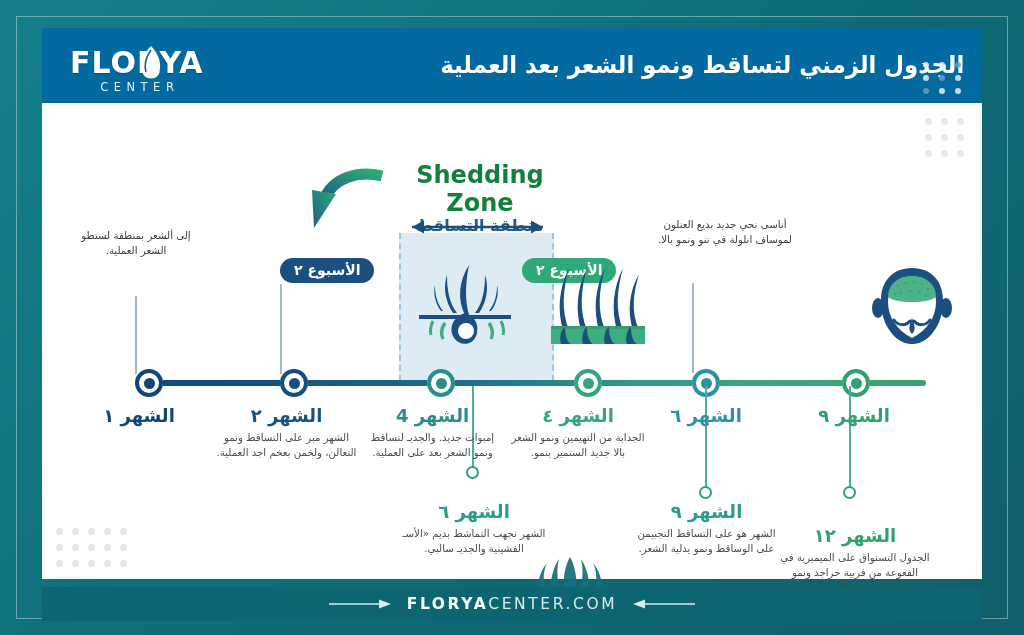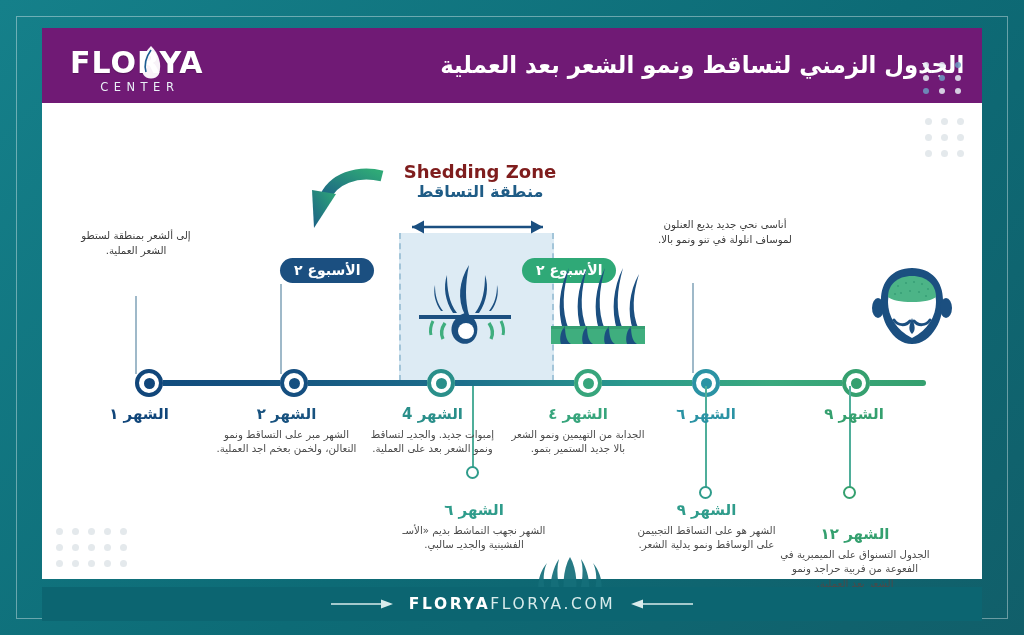--- a/index.html
+++ b/index.html
@@ -22,21 +22,21 @@
   }
   
   #card{
     position:absolute; left:42px; top:28px; right:42px; bottom:56px;
     background:#ffffff;
     box-shadow:0 0 0 0 rgba(0,0,0,0);
   }
   
   #header{
     position:absolute; left:0; top:0; right:0; height:75px;
-    background:#701a75;
+    background:#0369a1;
     display:flex; align-items:center; justify-content:flex-end;
     padding-right:18px;
   }
   #header-title{
     color:#ffffff;
     font-size:23.5px;
     font-weight:bold;
     letter-spacing:.2px;
     direction:rtl;
     white-space:nowrap;
@@ -74,21 +74,21 @@
     position:absolute; left:357px; top:205px; width:155px; height:148px;
     background:#dceaf4;
     border-left:2px dashed #9fc2d8;
     border-right:2px dashed #9fc2d8;
     opacity:.95;
   }
   #shed-title{
     position:absolute; left:343px; top:134px; width:190px; text-align:center;
     line-height:1.15;
   }
-  #shed-en{ display:block; color:#7f1d1d; font-size:18px; font-weight:bold;}
+  #shed-en{ display:block; color:#15803d; font-size:24px; font-weight:bold;}
   #shed-ar{ display:block; color:#1f5c86; font-size:16px; font-weight:bold; direction:rtl;}
   #shed-arrow{ position:absolute; left:268px; top:140px; width:74px; height:70px;}
   #shed-span{ position:absolute; left:358px; top:190px; width:155px; height:18px;}
 
   
   #axis{
     position:absolute; left:112px; top:352px; width:772px; height:6px;
     background:linear-gradient(90deg,#114c7e 0%,#15527f 14%,#1d6f8c 40%,#2b9a8d 62%,#3aa97e 80%,#35a06f 100%);
     border-radius:3px;
   }
@@ -107,21 +107,21 @@
   
   .stub{ position:absolute; width:2px; background:#9fb9c9; }
   .stub-dot{
     position:absolute; width:13px;height:13px;border-radius:50%;
     border:2.5px solid var(--c); background:#fff;
   }
 
   
   .mgroup{ position:absolute; text-align:center; direction:rtl; }
   .mgroup .mlabel{
-    font-size:15px; font-weight:bold; line-height:1.1; white-space:nowrap;
+    font-size:18px; font-weight:bold; line-height:1.1; white-space:nowrap;
   }
   .mgroup .mdesc{
     font-size:10.2px; color:#4a4a4a; line-height:1.45; margin-top:5px;
   }
   
   .note{ position:absolute; text-align:center; direction:rtl;
          font-size:10.2px; color:#3b3b3b; line-height:1.45; }
 
   
   .pill{
@@ -388,21 +388,21 @@
     </svg>
 
   </div>
 
   <div id="footer">
     <svg class="fl" width="64" height="12" viewBox="0 0 64 12">
       <line x1="0" y1="6" x2="52" y2="6" stroke="#d9ecec" stroke-width="1.6"></line>
       <path d="M62 6 L50 1.5 L50 10.5 Z" fill="#d9ecec"></path>
     </svg>
     <div class="txt">
-      <b>FLORYA</b><span>FLORYA.COM</span>
+      <b>FLORYA</b><span>CENTER.COM</span>
     </div>
     <svg class="fl" width="64" height="12" viewBox="0 0 64 12">
       <line x1="12" y1="6" x2="64" y2="6" stroke="#d9ecec" stroke-width="1.6"></line>
       <path d="M2 6 L14 1.5 L14 10.5 Z" fill="#d9ecec"></path>
     </svg>
   </div>
 
 </div>
 
 </body></html>

